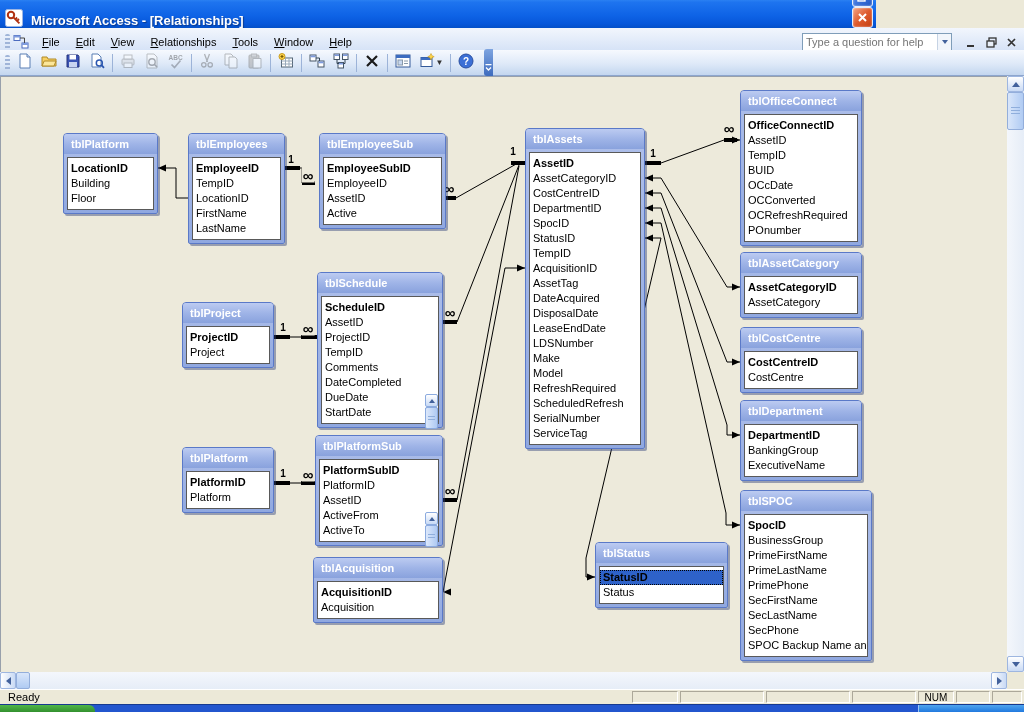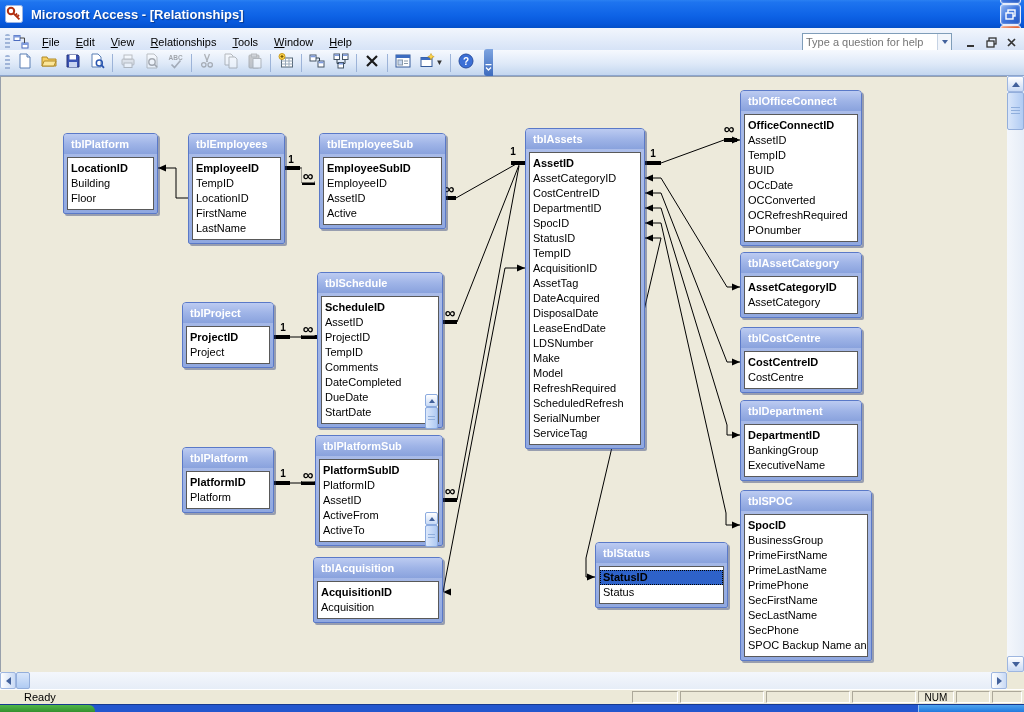--- a/index.html
+++ b/index.html
@@ -1,22 +1,22 @@
 <!DOCTYPE html>
 <html><head>
 <meta charset="utf-8">
 <style>
   html,body{margin:0;padding:0;background:#555;}
   #app{position:relative;width:1024px;height:712px;overflow:hidden;
        font-family:"Liberation Sans",sans-serif;background:#ECE9D8;user-select:none;}
 
   
-  .titlebar{position:absolute;top:0;left:0;width:1024px;height:28px;
+  .titlebar{position:absolute;top:0;left:0;width:876px;height:28px;
     background:linear-gradient(to bottom,#2A80F2 0%,#1E74EF 8%,#0E63E6 55%,#0757DA 85%,#0450C8 100%);
-    display:flex;align-items:center;padding:0 3px;box-sizing:border-box;}
+    display:flex;align-items:flex-end;padding:0 3px;box-sizing:border-box;}
   .app-icon{width:20px;height:20px;margin:0 2px;display:flex;align-items:center;}
   .title-text{color:#fff;font-weight:bold;font-size:13px;margin-left:4px;flex:1;
     text-shadow:1px 1px 1px #0B3A8C;white-space:nowrap;}
   .wbtn{width:21px;height:21px;margin-left:2px;border:1px solid #E6EDFB;border-radius:3px;
     display:flex;align-items:center;justify-content:center;padding:0;
     background:linear-gradient(135deg,#8FB4F2 0%,#3E74DD 50%,#2257C2 100%);box-shadow:inset 0 0 2px rgba(255,255,255,.7);}
   .wbtn.close{background:linear-gradient(135deg,#F2A385 0%,#DE5B2D 50%,#C33E12 100%);}
 
   
   .menubar{position:absolute;top:28px;left:0;width:1024px;height:28px;
@@ -98,21 +98,21 @@
     background:repeating-linear-gradient(to bottom,#8FAEDC 0 1px,transparent 1px 3px);}
   .hscroll{position:absolute;top:672px;left:0;width:1007px;height:17px;
     background:linear-gradient(to bottom,#F4F7FC,#E6EDF7);display:flex;}
   .htrack{flex:1;position:relative;}
   .hthumb{position:absolute;left:0;top:0;bottom:0;width:14px;border:1px solid #93AEDB;border-radius:2px;
     background:linear-gradient(to bottom,#D9E6FA,#B0CBF3);box-sizing:border-box;}
   .scroll-corner{position:absolute;top:672px;left:1007px;width:17px;height:17px;background:#ECE9D8;}
 
   
   .statusbar{position:absolute;top:689px;left:0;width:1024px;height:15px;background:#ECE9D8;
-    border-top:1px solid #FFFFFF;display:flex;align-items:center;font-size:11px;box-sizing:border-box;padding-left:24px;}
+    border-top:1px solid #FFFFFF;display:flex;align-items:center;font-size:11px;box-sizing:border-box;padding-left:8px;}
   .spanels{margin-left:auto;display:flex;align-items:center;padding-right:2px;}
   .spanel{height:12px;margin-left:2px;border:1px solid;border-color:#ACA899 #FFF #FFF #ACA899;
     font-size:10px;display:flex;align-items:center;justify-content:center;color:#000;box-sizing:border-box;}
   .taskbar{position:absolute;top:704px;left:0;width:1024px;height:8px;background:#2356CE;
     border-top:1px solid #16398F;}
   .start-stub{position:absolute;left:0;top:0;width:95px;height:8px;
     background:linear-gradient(to bottom,#4FB648,#2F8B2C);border-radius:0 6px 0 0;}
   .tray-stub{position:absolute;left:918px;top:0;width:106px;height:8px;
     background:linear-gradient(to bottom,#4FA5EE,#1A73DC);border-left:1px solid #9CC4F5;}
 </style>

